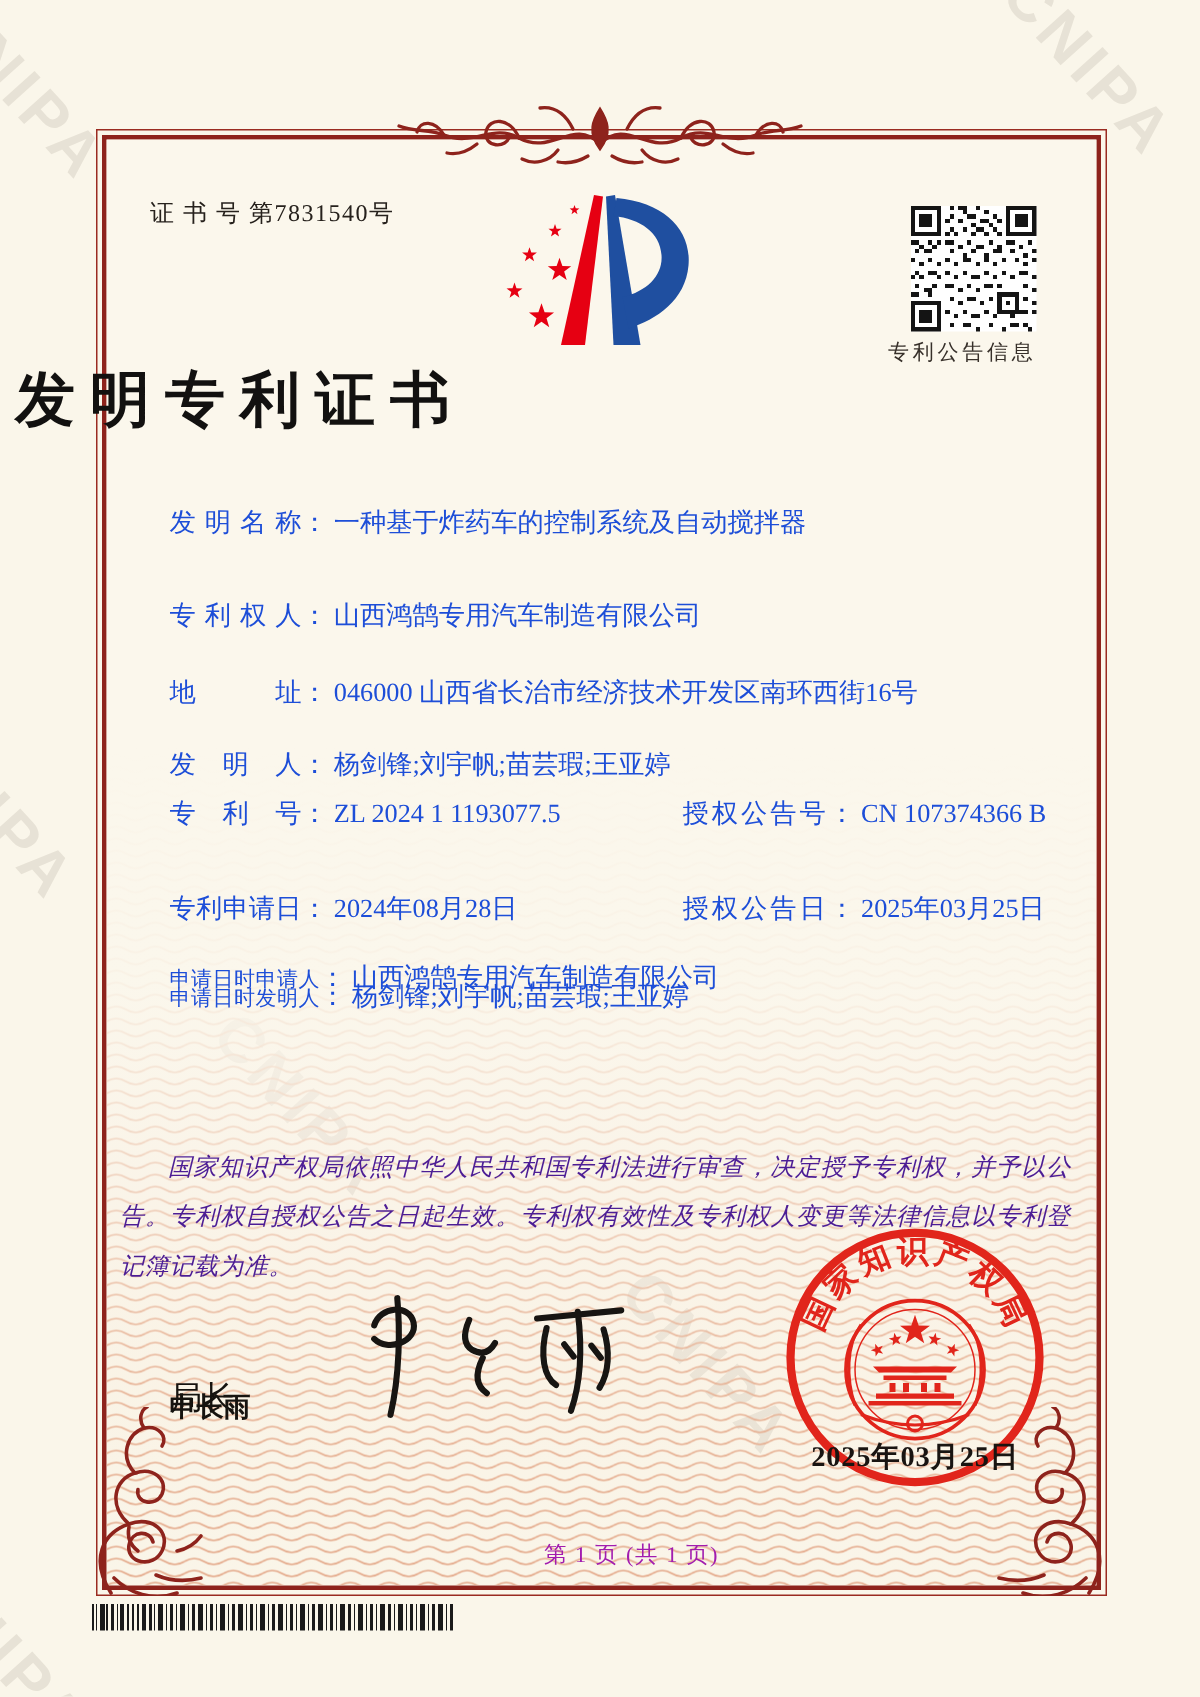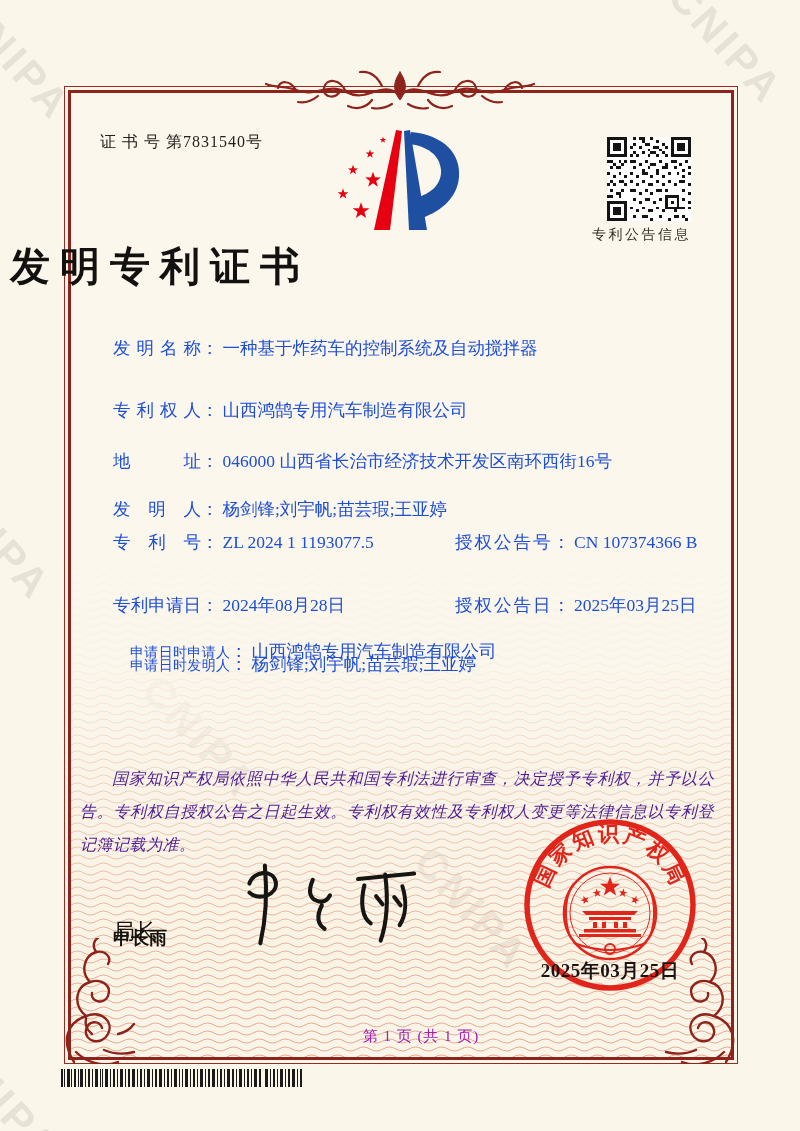--- a/index.html
+++ b/index.html
@@ -32,21 +32,21 @@
   .qr-caption{position:absolute;left:592px;top:226px;width:116px;text-align:left;
       font-size:14px;letter-spacing:2.5px;color:#37302a;}
   .title{position:absolute;left:0;top:239px;width:100%;text-align:left;
       font-size:40px;font-weight:bold;letter-spacing:10px;color:#121110;text-indent:10px;}
 
   
   .row{position:absolute;left:113px;font-size:17.5px;color:#1d4ed8;white-space:nowrap;}
   .lbl{display:inline-block;width:88px;text-align:justify;text-align-last:justify;
       white-space:nowrap;vertical-align:bottom;}
   .lbl-wide{display:inline-block;width:100px;font-size:14px;text-align:justify;
-      text-align-last:justify;white-space:nowrap;vertical-align:baseline;margin-left:17px;}
+      text-align-last:justify;white-space:nowrap;vertical-align:baseline;}
   .val{margin-left:4px;}
   .col2{position:absolute;left:342px;top:0;white-space:nowrap;}
   .lbl2{letter-spacing:2px;}
 
   
   .statement{position:absolute;left:80px;top:762px;width:634px;font-size:16px;
       line-height:33px;letter-spacing:0.5px;color:#4c1d95;font-style:italic;
       text-indent:2em;text-align:justify;}
 
   

